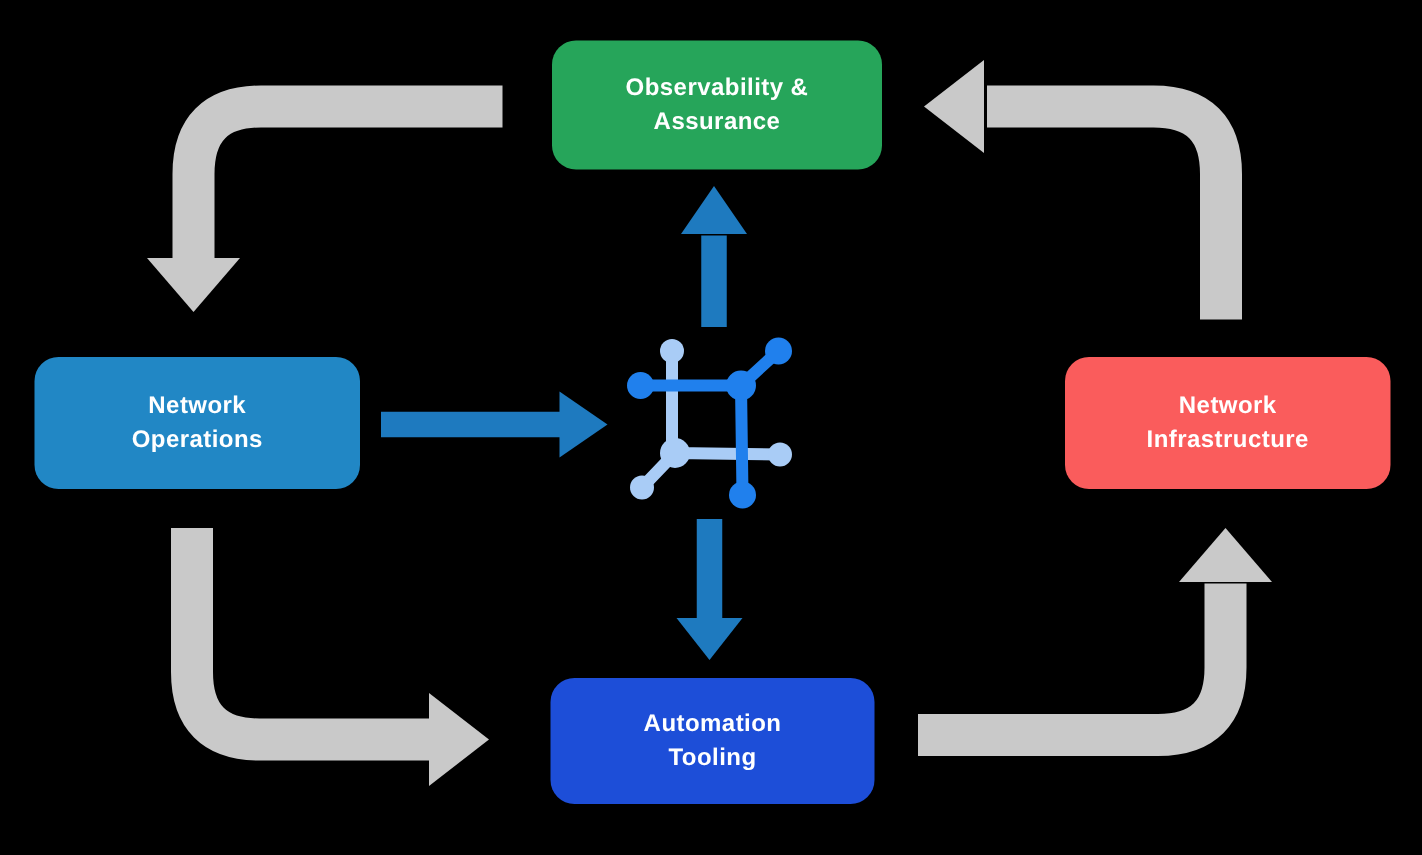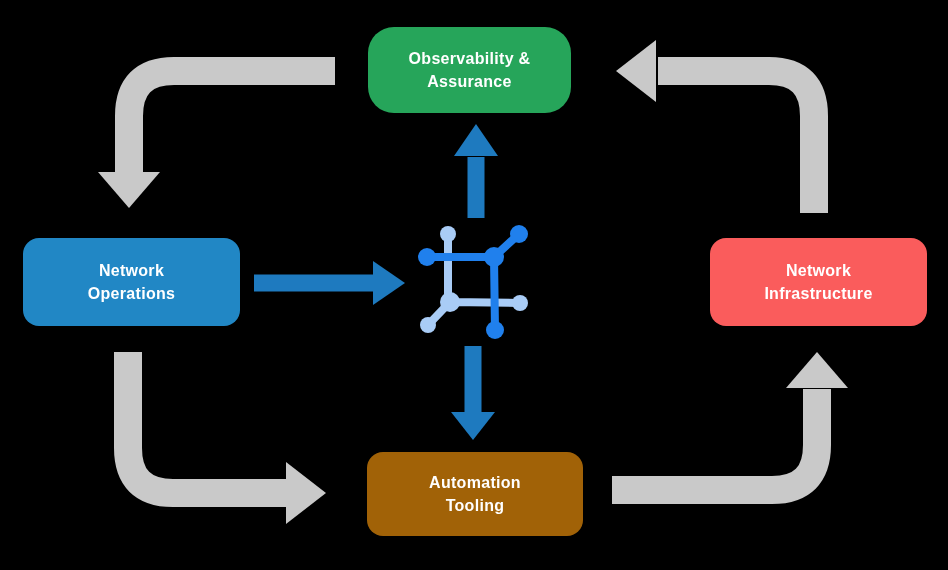--- a/index.html
+++ b/index.html
@@ -28,21 +28,21 @@
     text-align: center;
   }
   .node-label {
     white-space: pre-line;
     color: #fff;
     font-size: 16px;
     font-weight: bold;
     line-height: 23px;
     letter-spacing: 0.3px;
   }
-  .node-obs   { left: 368px; top: 27px;  width: 203px; height: 86px; border-radius: 26px; }
+  .node-obs   { left: 368px; top: 27px;  width: 220px; height: 86px; }
   .node-ops   { left: 23px;  top: 238px; width: 217px; height: 88px; }
   .node-infra { left: 710px; top: 238px; width: 217px; height: 88px; }
   .node-auto  { left: 367px; top: 452px; width: 216px; height: 84px; }
 </style>
 </head>
 <body>
 
 <div class="canvas" style="background: rgb(0, 0, 0);">
 
   <svg class="arrow-svg" width="948" height="570" viewBox="0 0 948 570">
@@ -101,18 +101,18 @@
   <div class="node node-ops" style="background: rgb(33, 135, 197);">
     <span class="node-label" style="color: rgb(255, 255, 255);">Network
 Operations</span>
   </div>
 
   <div class="node node-infra" style="background: rgb(250, 92, 92);">
     <span class="node-label" style="color: rgb(255, 255, 255);">Network
 Infrastructure</span>
   </div>
 
-  <div class="node node-auto" style="background: #a16207;">
+  <div class="node node-auto" style="background: #1d4ed8;">
     <span class="node-label" style="color: rgb(255, 255, 255);">Automation
 Tooling</span>
   </div>
 
 </div>
 
 </body></html>

